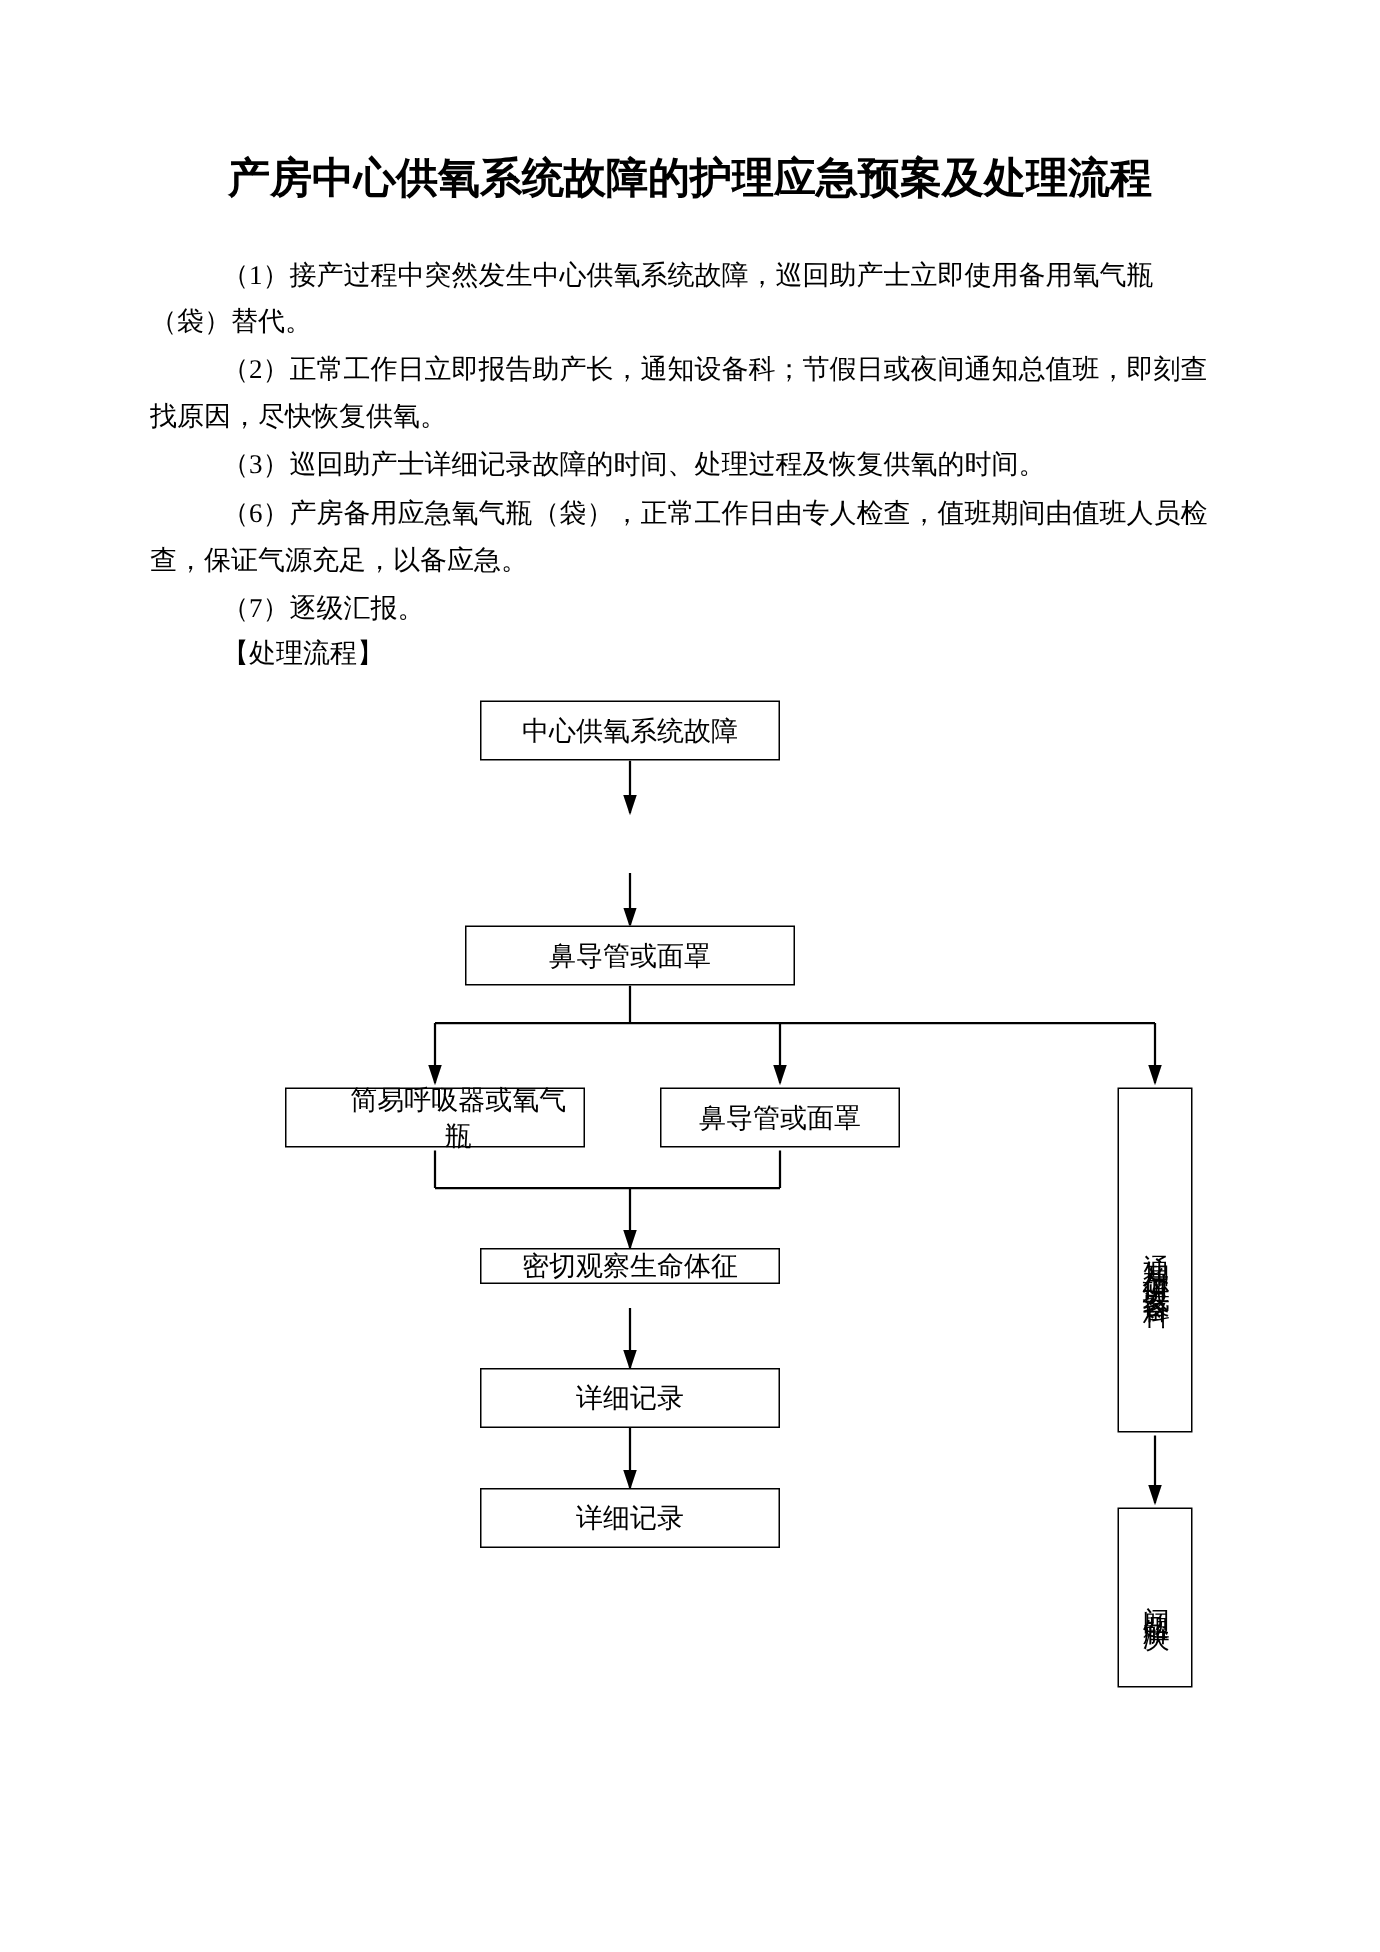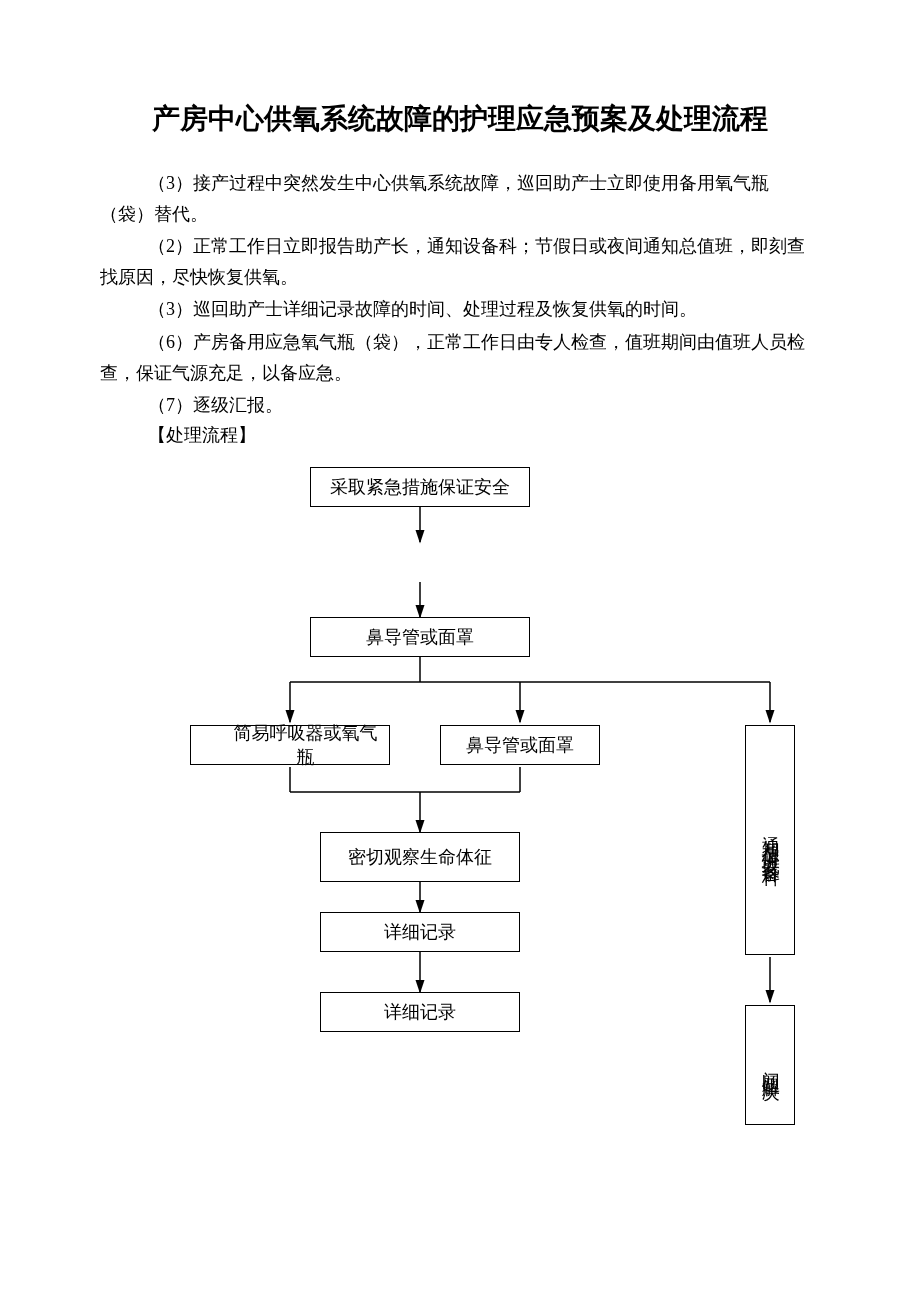--- a/index.html
+++ b/index.html
@@ -62,21 +62,21 @@
       height: 700px;
       pointer-events: none;
     }
   </style>
 </head>
 <body>
 
 <div class="page">
   <div class="title">产房中心供氧系统故障的护理应急预案及处理流程</div>
 
-  <p class="para">（3）接产过程中突然发生中心供氧系统故障，巡回助产士立即使用备用氧气瓶（袋）替代。</p>
+  <p class="para">（1）接产过程中突然发生中心供氧系统故障，巡回助产士立即使用备用氧气瓶（袋）替代。</p>
   <p class="para">（2）正常工作日立即报告助产长，通知设备科；节假日或夜间通知总值班，即刻查找原因，尽快恢复供氧。</p>
   <p class="para">（3）巡回助产士详细记录故障的时间、处理过程及恢复供氧的时间。</p>
   <p class="para">（6）产房备用应急氧气瓶（袋），正常工作日由专人检查，值班期间由值班人员检查，保证气源充足，以备应急。</p>
   <p class="para">（7）逐级汇报。</p>
 
   <div class="section-header">【处理流程】</div>
 
   <div class="flowchart">
 
     <svg class="connector">
@@ -105,25 +105,24 @@
       <line x1="260" y1="325" x2="260" y2="365" stroke="#000" stroke-width="1.5" marker-end="url(#arrow)"></line>
 
       <line x1="260" y1="405" x2="260" y2="445" stroke="#000" stroke-width="1.5" marker-end="url(#arrow)"></line>
 
       <line x1="260" y1="485" x2="260" y2="525" stroke="#000" stroke-width="1.5" marker-end="url(#arrow)"></line>
 
       <line x1="610" y1="490" x2="610" y2="535" stroke="#000" stroke-width="1.5" marker-end="url(#arrow)"></line>
     </svg>
 
     <div class="box" style="left:160px; top:0; width:200px; height:40px;">中心供氧系统故障</div>
-    <div class="box" style="left:150px; top:75; width:220px; height:40px;">采取紧急措施保证安全</div>
     <div class="box" style="left:150px; top:150px; width:220px; height:40px;">鼻导管或面罩</div>
     <div class="box" style="left:30px; top:258px; width:200px; height:40px;padding-left:35px;">简易呼吸器或氧气瓶</div>
     <div class="box" style="left:280px; top:258px; width:160px; height:40px;">鼻导管或面罩</div>
-    <div class="box" style="left:160px; top:365px; width:200px; height:50px;">密切观察生命体征</div>
+    <div class="box" style="left:160px; top:365px; width:200px; height:24px;">密切观察生命体征</div>
     <div class="box" style="left:160px; top:445px; width:200px; height:40px;">详细记录</div>
     <div class="box" style="left:160px; top:525px; width:200px; height:40px;">详细记录</div>
 
     <div class="box vbox" style="left:585px; top:258px; width:50px; height:230px;">通知总值班或设备科</div>
     <div class="box vbox" style="left:585px; top:538px; width:50px; height:120px;">问题解决</div>
 
   </div>
 </div>
 
 </body></html>

